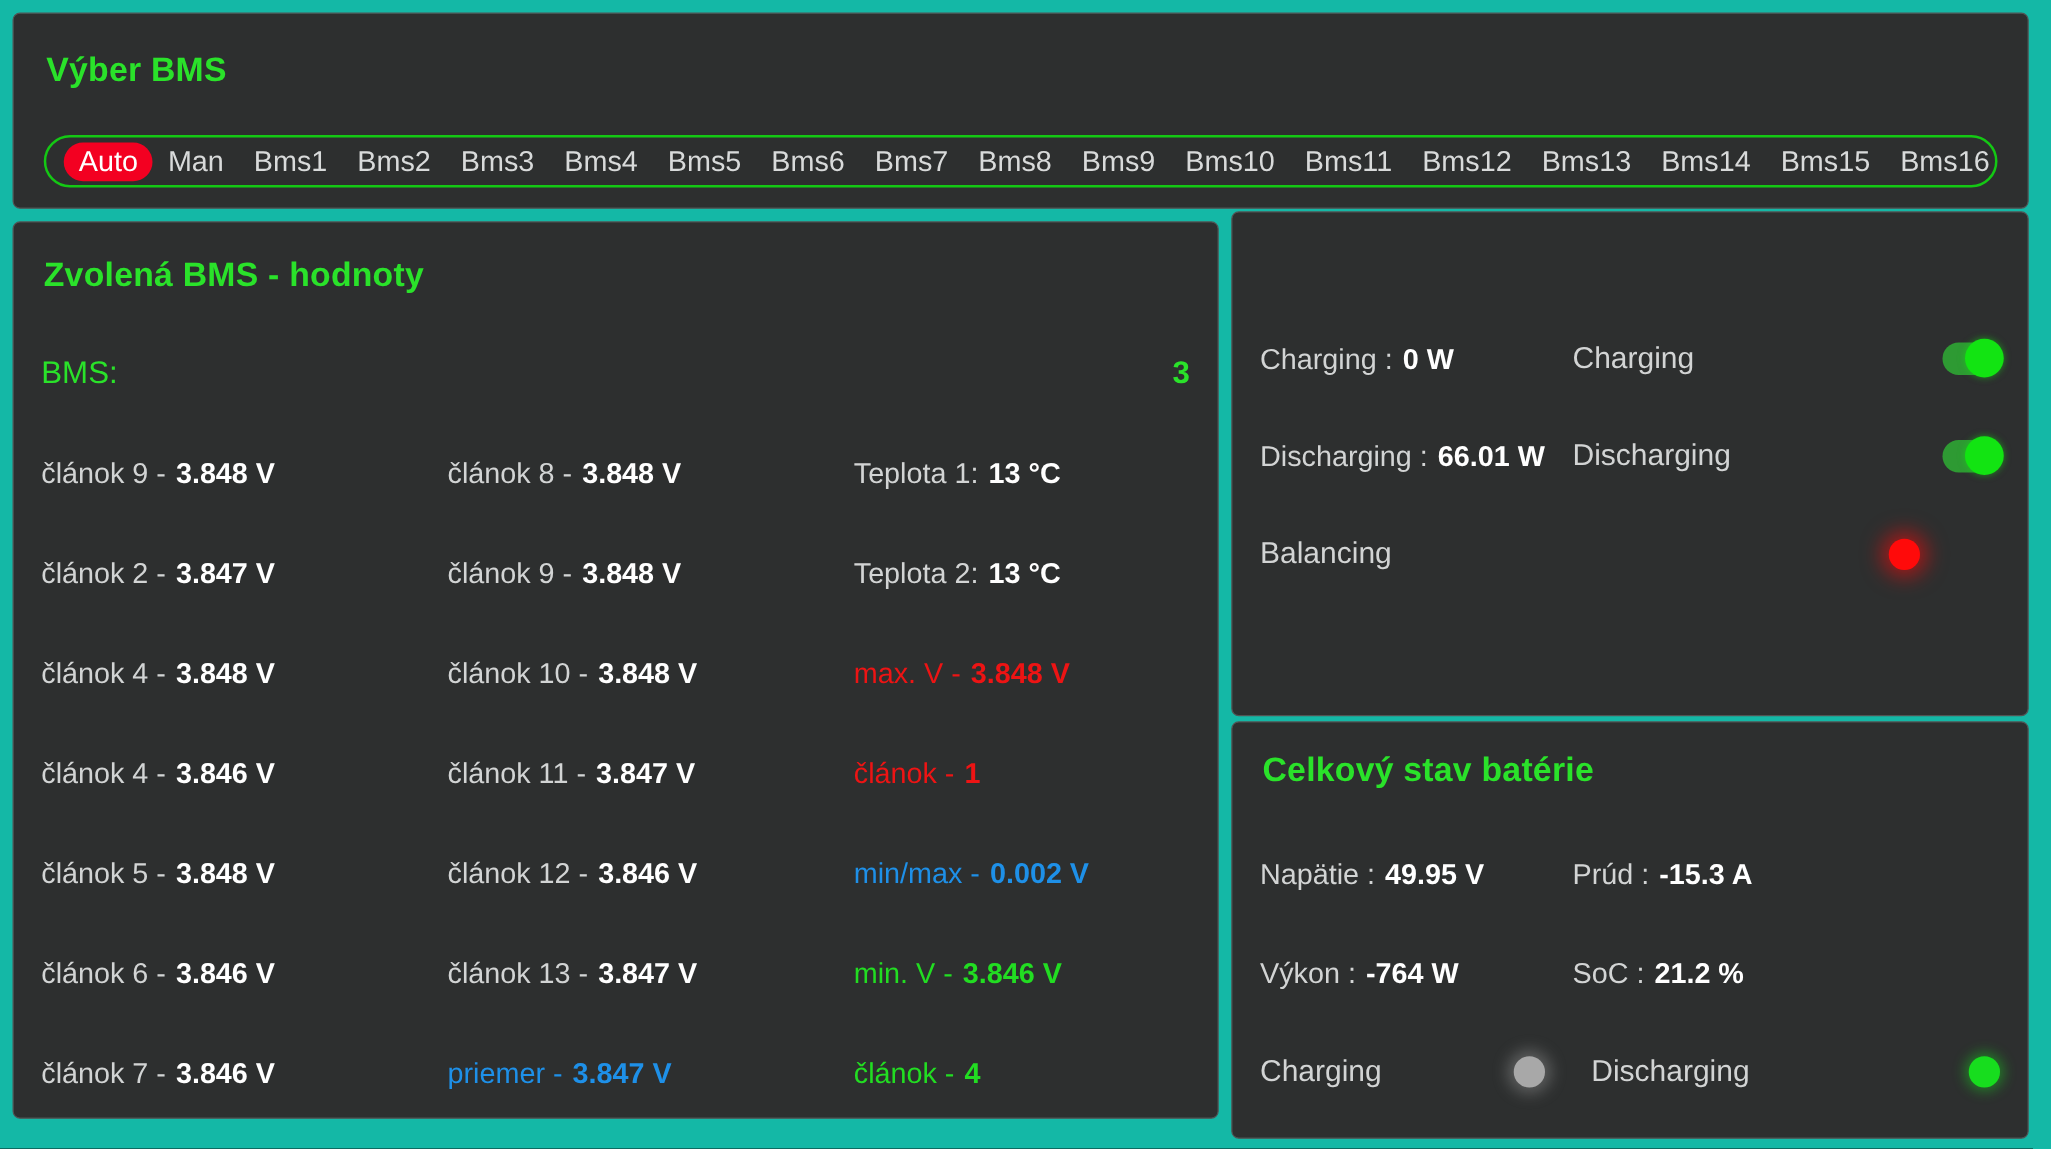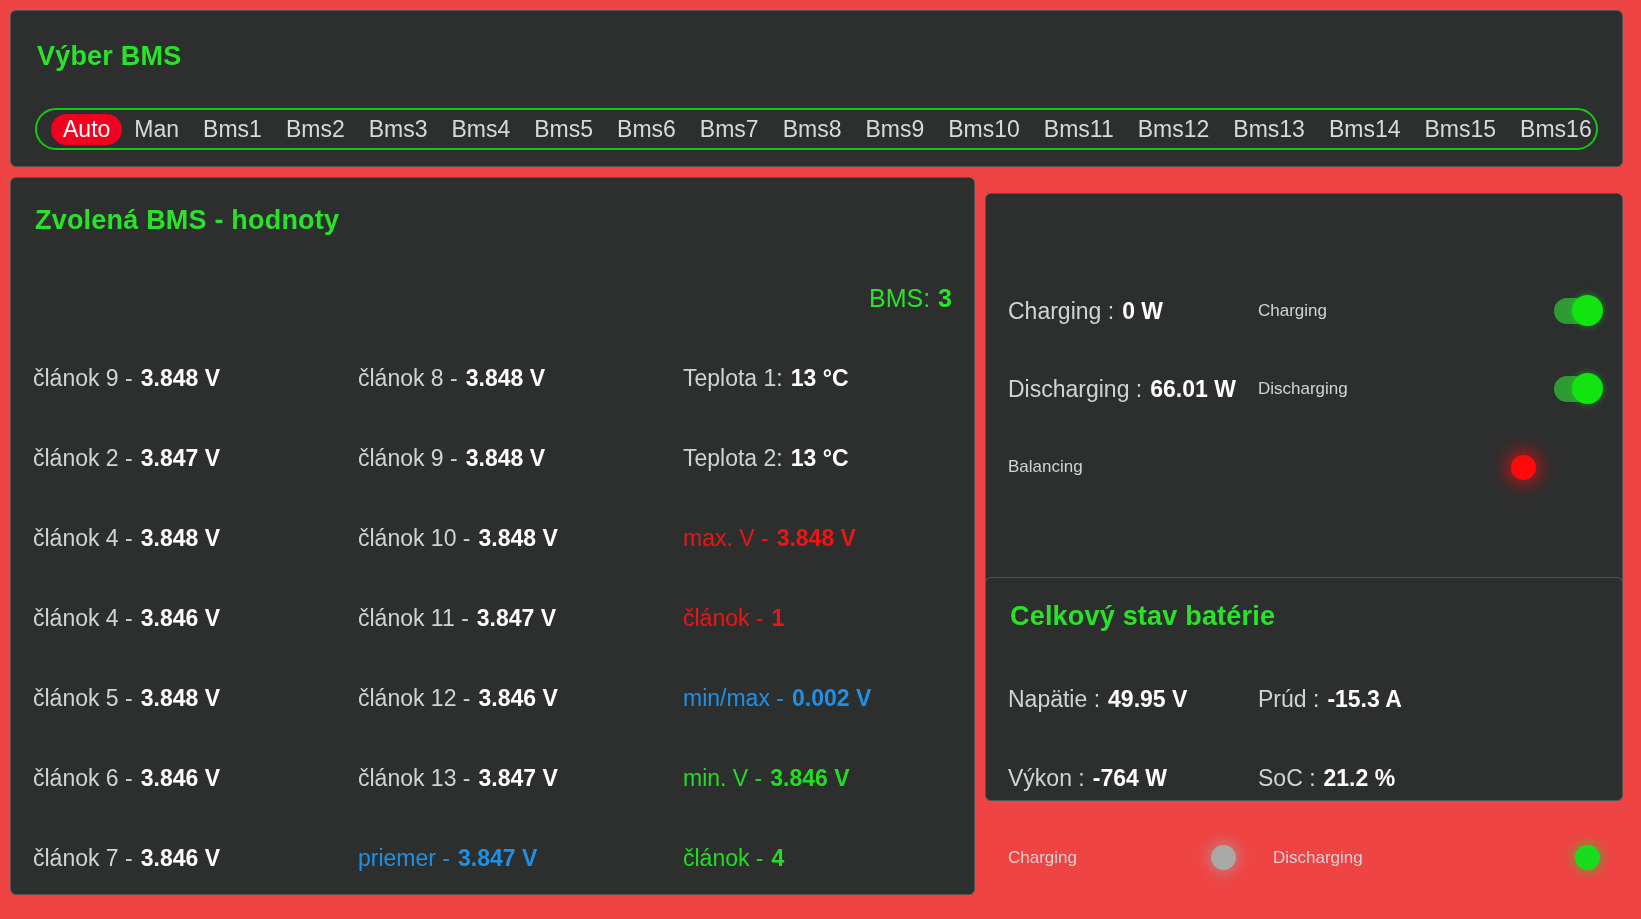--- a/index.html
+++ b/index.html
@@ -1,49 +1,49 @@
 <!DOCTYPE html>
 <html><head>
 <meta charset="utf-8">
 <style>
   html,body{margin:0;padding:0;background:#000;}
   body{font-family:"Liberation Sans","DejaVu Sans",sans-serif;-webkit-font-smoothing:antialiased;}
-  #app{position:relative;width:1641px;height:919px;background:#ef4444;overflow:hidden;}
+  #app{position:relative;width:1641px;height:919px;background:#14b8a6;overflow:hidden;}
   .panel{position:absolute;background:#2d2f2f;border:1px solid #515454;border-radius:6px;box-sizing:border-box;}
   #panel-top{left:10px;top:10px;width:1613px;height:157px;}
   #panel-left{left:10px;top:177px;width:965px;height:718px;}
-  #panel-status{left:985px;top:193px;width:638px;height:404px;}
-  #panel-battery{left:985px;top:577px;width:638px;height:224px;}
+  #panel-status{left:985px;top:169px;width:638px;height:404px;}
+  #panel-battery{left:985px;top:577px;width:638px;height:334px;}
 
   .panel-title{color:#2ae22a;font-size:27px;font-weight:bold;letter-spacing:.2px;}
   #panel-top .panel-title{position:absolute;left:26px;top:30px;}
   #panel-left .panel-title{position:absolute;left:24px;top:18px;height:48px;display:flex;align-items:center;}
   #panel-battery .panel-title{position:absolute;left:24px;top:14px;height:48px;display:flex;align-items:center;}
 
   
   .tabbar{position:absolute;left:24px;right:24px;top:97px;height:42px;border:2px solid #14c814;border-radius:22px;display:flex;align-items:center;justify-content:space-between;padding:0 14px;box-sizing:border-box;}
   .tab{color:#d8dada;font-size:23px;padding:4px 12px;border-radius:18px;cursor:pointer;white-space:nowrap;line-height:1;}
   .tab.active{background:#f30021;color:#fff;}
 
   
   #bms-grid{position:absolute;left:0;top:66px;width:100%;padding:14px 22px 0 22px;box-sizing:border-box;display:grid;grid-template-columns:325px 325px 1fr;grid-auto-rows:80px;}
   .cell{display:flex;align-items:center;font-size:23px;color:#d2d4d4;white-space:nowrap;}
   .cell b{color:#fff;margin-left:8px;font-weight:bold;}
   .cell.red{color:#ed1414;} .cell.red b{color:#ed1414;}
   .cell.blue{color:#1e90e8;} .cell.blue b{color:#1e90e8;}
   .cell.green{color:#22dd22;} .cell.green b{color:#22dd22;}
-  .cell.bms-row{grid-column:1 / span 3;justify-content:flex-end;color:#2ae22a;font-size:25px;}
+  .cell.bms-row{grid-column:1 / span 3;justify-content:space-between;color:#2ae22a;font-size:25px;}
   .cell.bms-row b{color:#2ae22a;}
 
   
   #status-rows{position:absolute;left:0;top:78px;width:100%;padding:0 22px;box-sizing:border-box;}
   .status-row{display:grid;grid-template-columns:250px 1fr 64px;align-items:center;height:78px;}
   .kv{font-size:23px;color:#d2d4d4;white-space:nowrap;}
   .kv b{color:#fff;margin-left:8px;}
-  .mid-label{font-size:17px;color:#d2d4d4;}
+  .mid-label{font-size:24px;color:#d2d4d4;}
   .ctl{justify-self:end;}
 
   
   .toggle{position:relative;width:46px;height:26px;border-radius:13px;background:#2e9a33;cursor:pointer;}
   .toggle .knob{position:absolute;right:-3px;top:-3px;width:31px;height:31px;border-radius:50%;background:#12e412;box-shadow:0 0 6px rgba(18,228,18,.55);}
 
   
   .dot{width:25px;height:25px;border-radius:50%;}
   .dot.red{background:#ff0a0a;box-shadow:0 0 16px 6px rgba(255,10,10,.55);}
   .dot.gray{background:#a8a8a8;box-shadow:0 0 12px 5px rgba(168,168,168,.40);}

